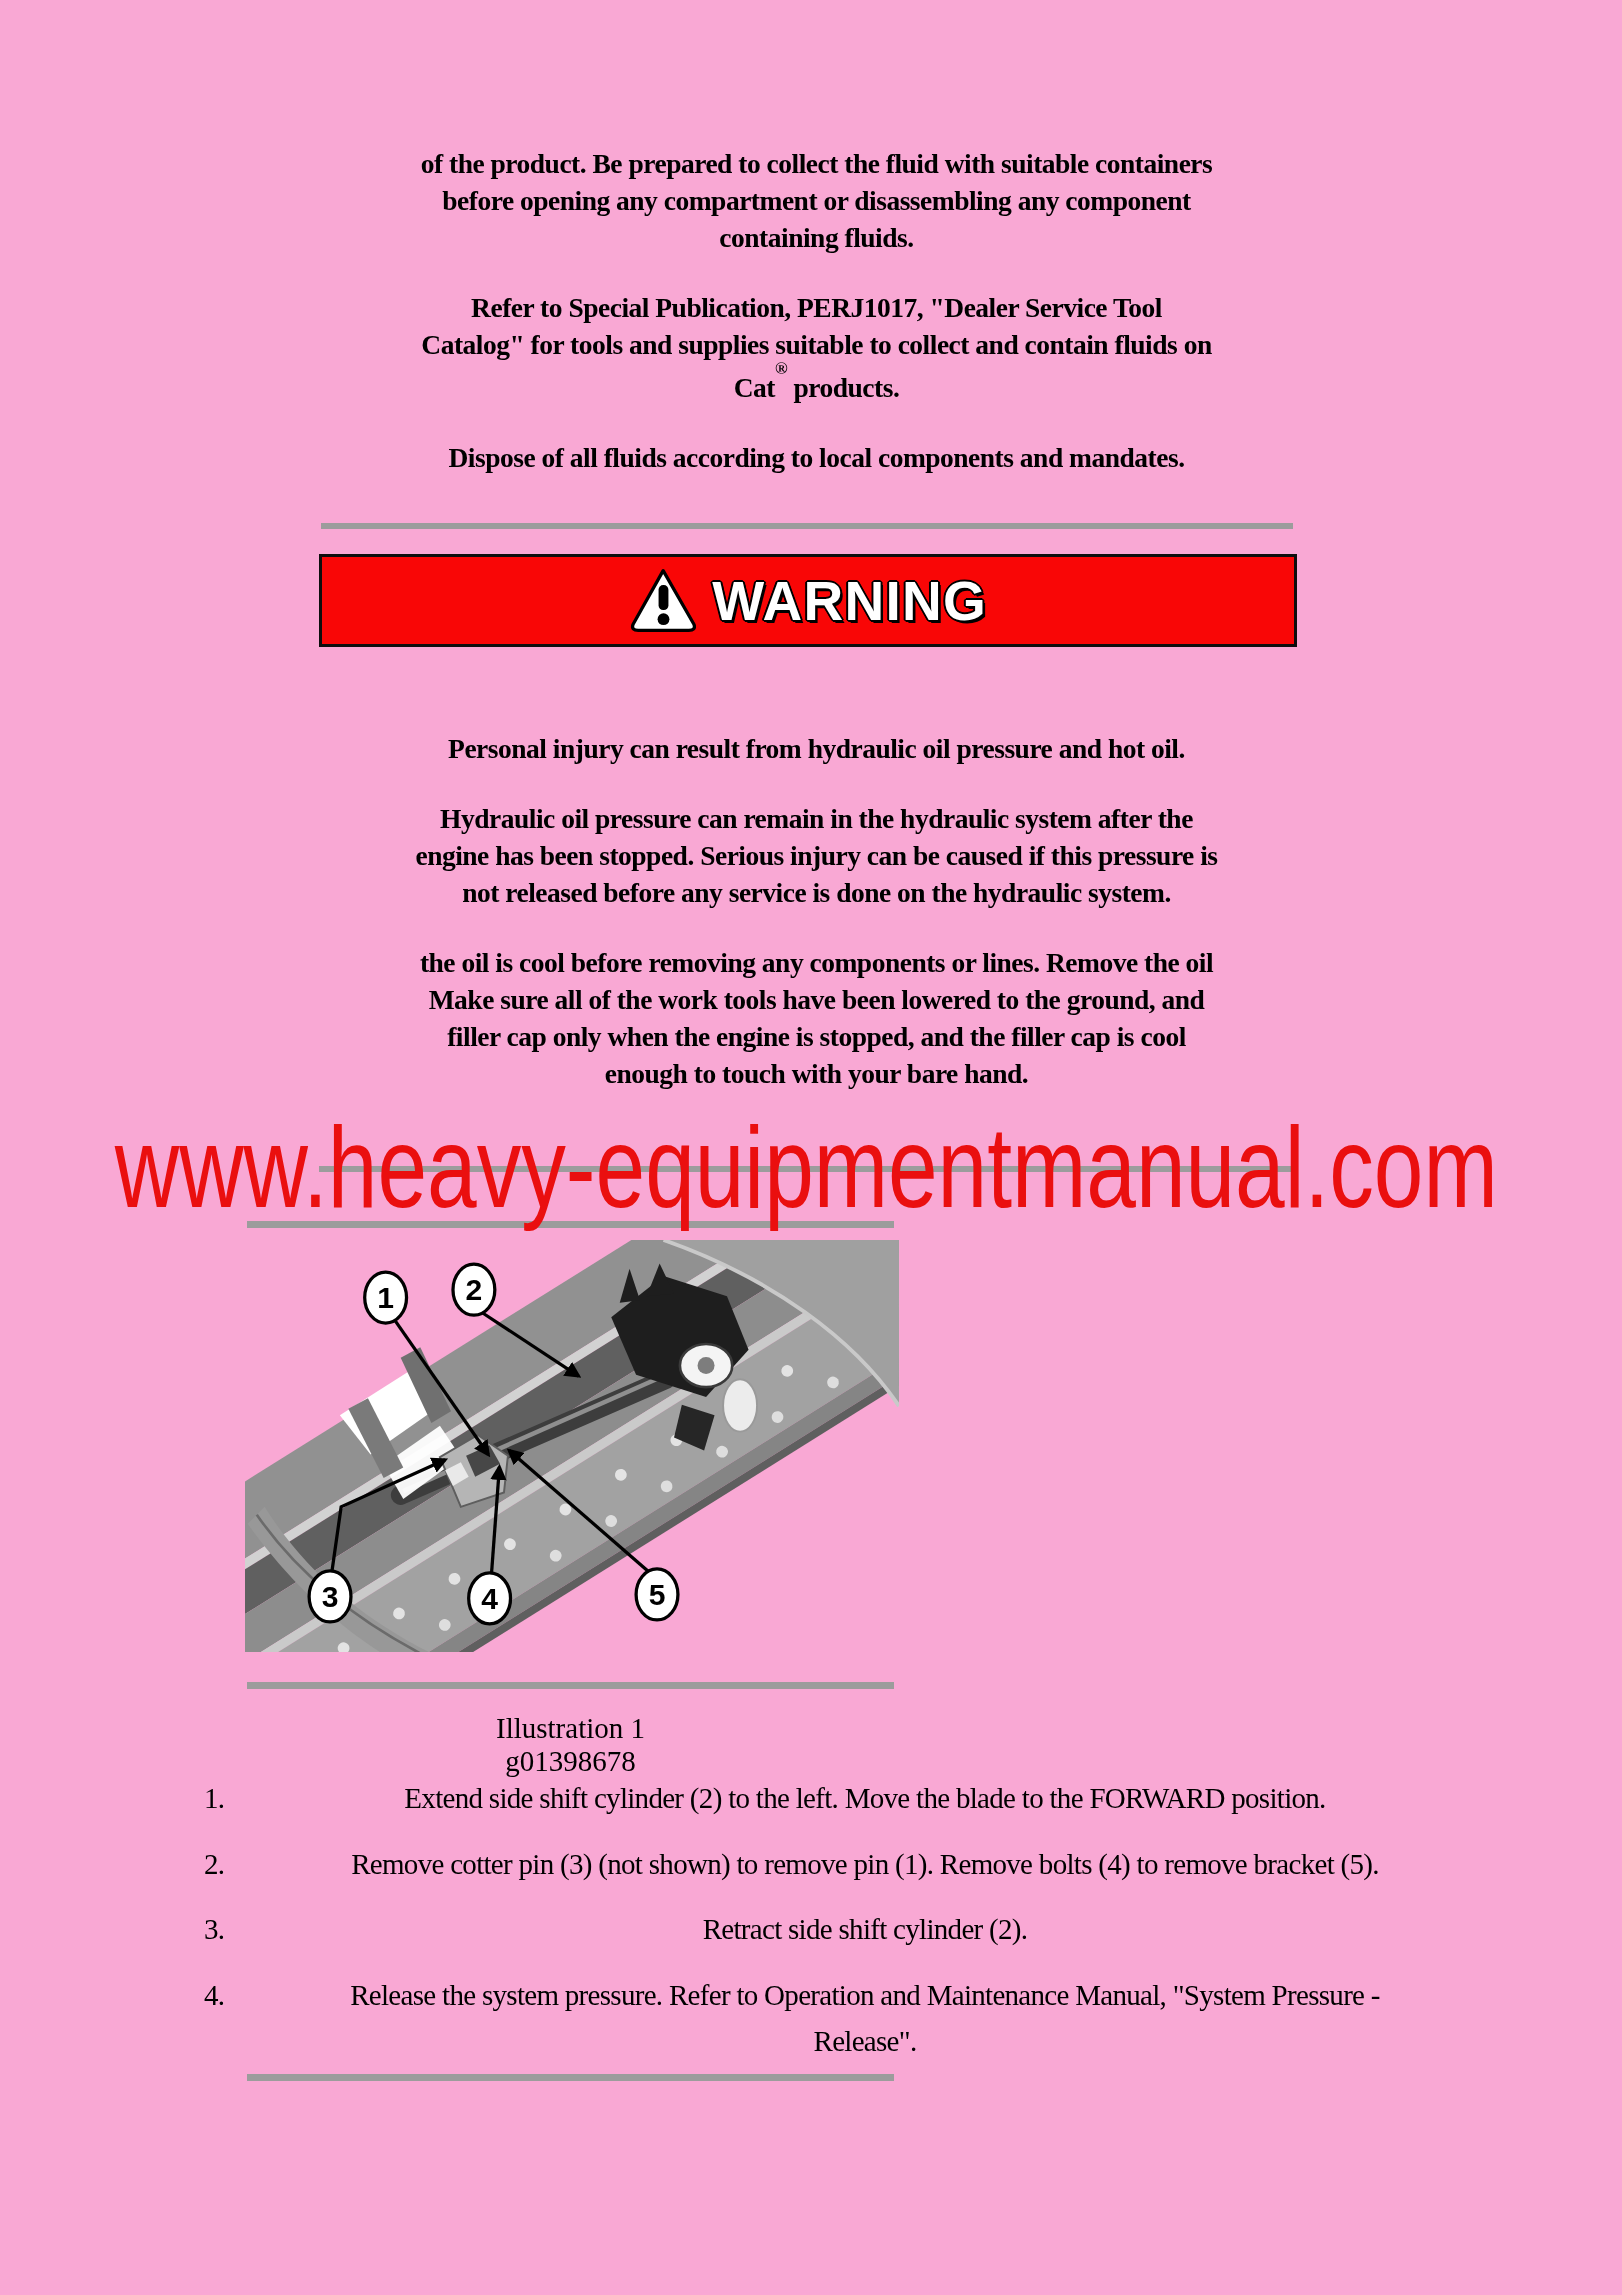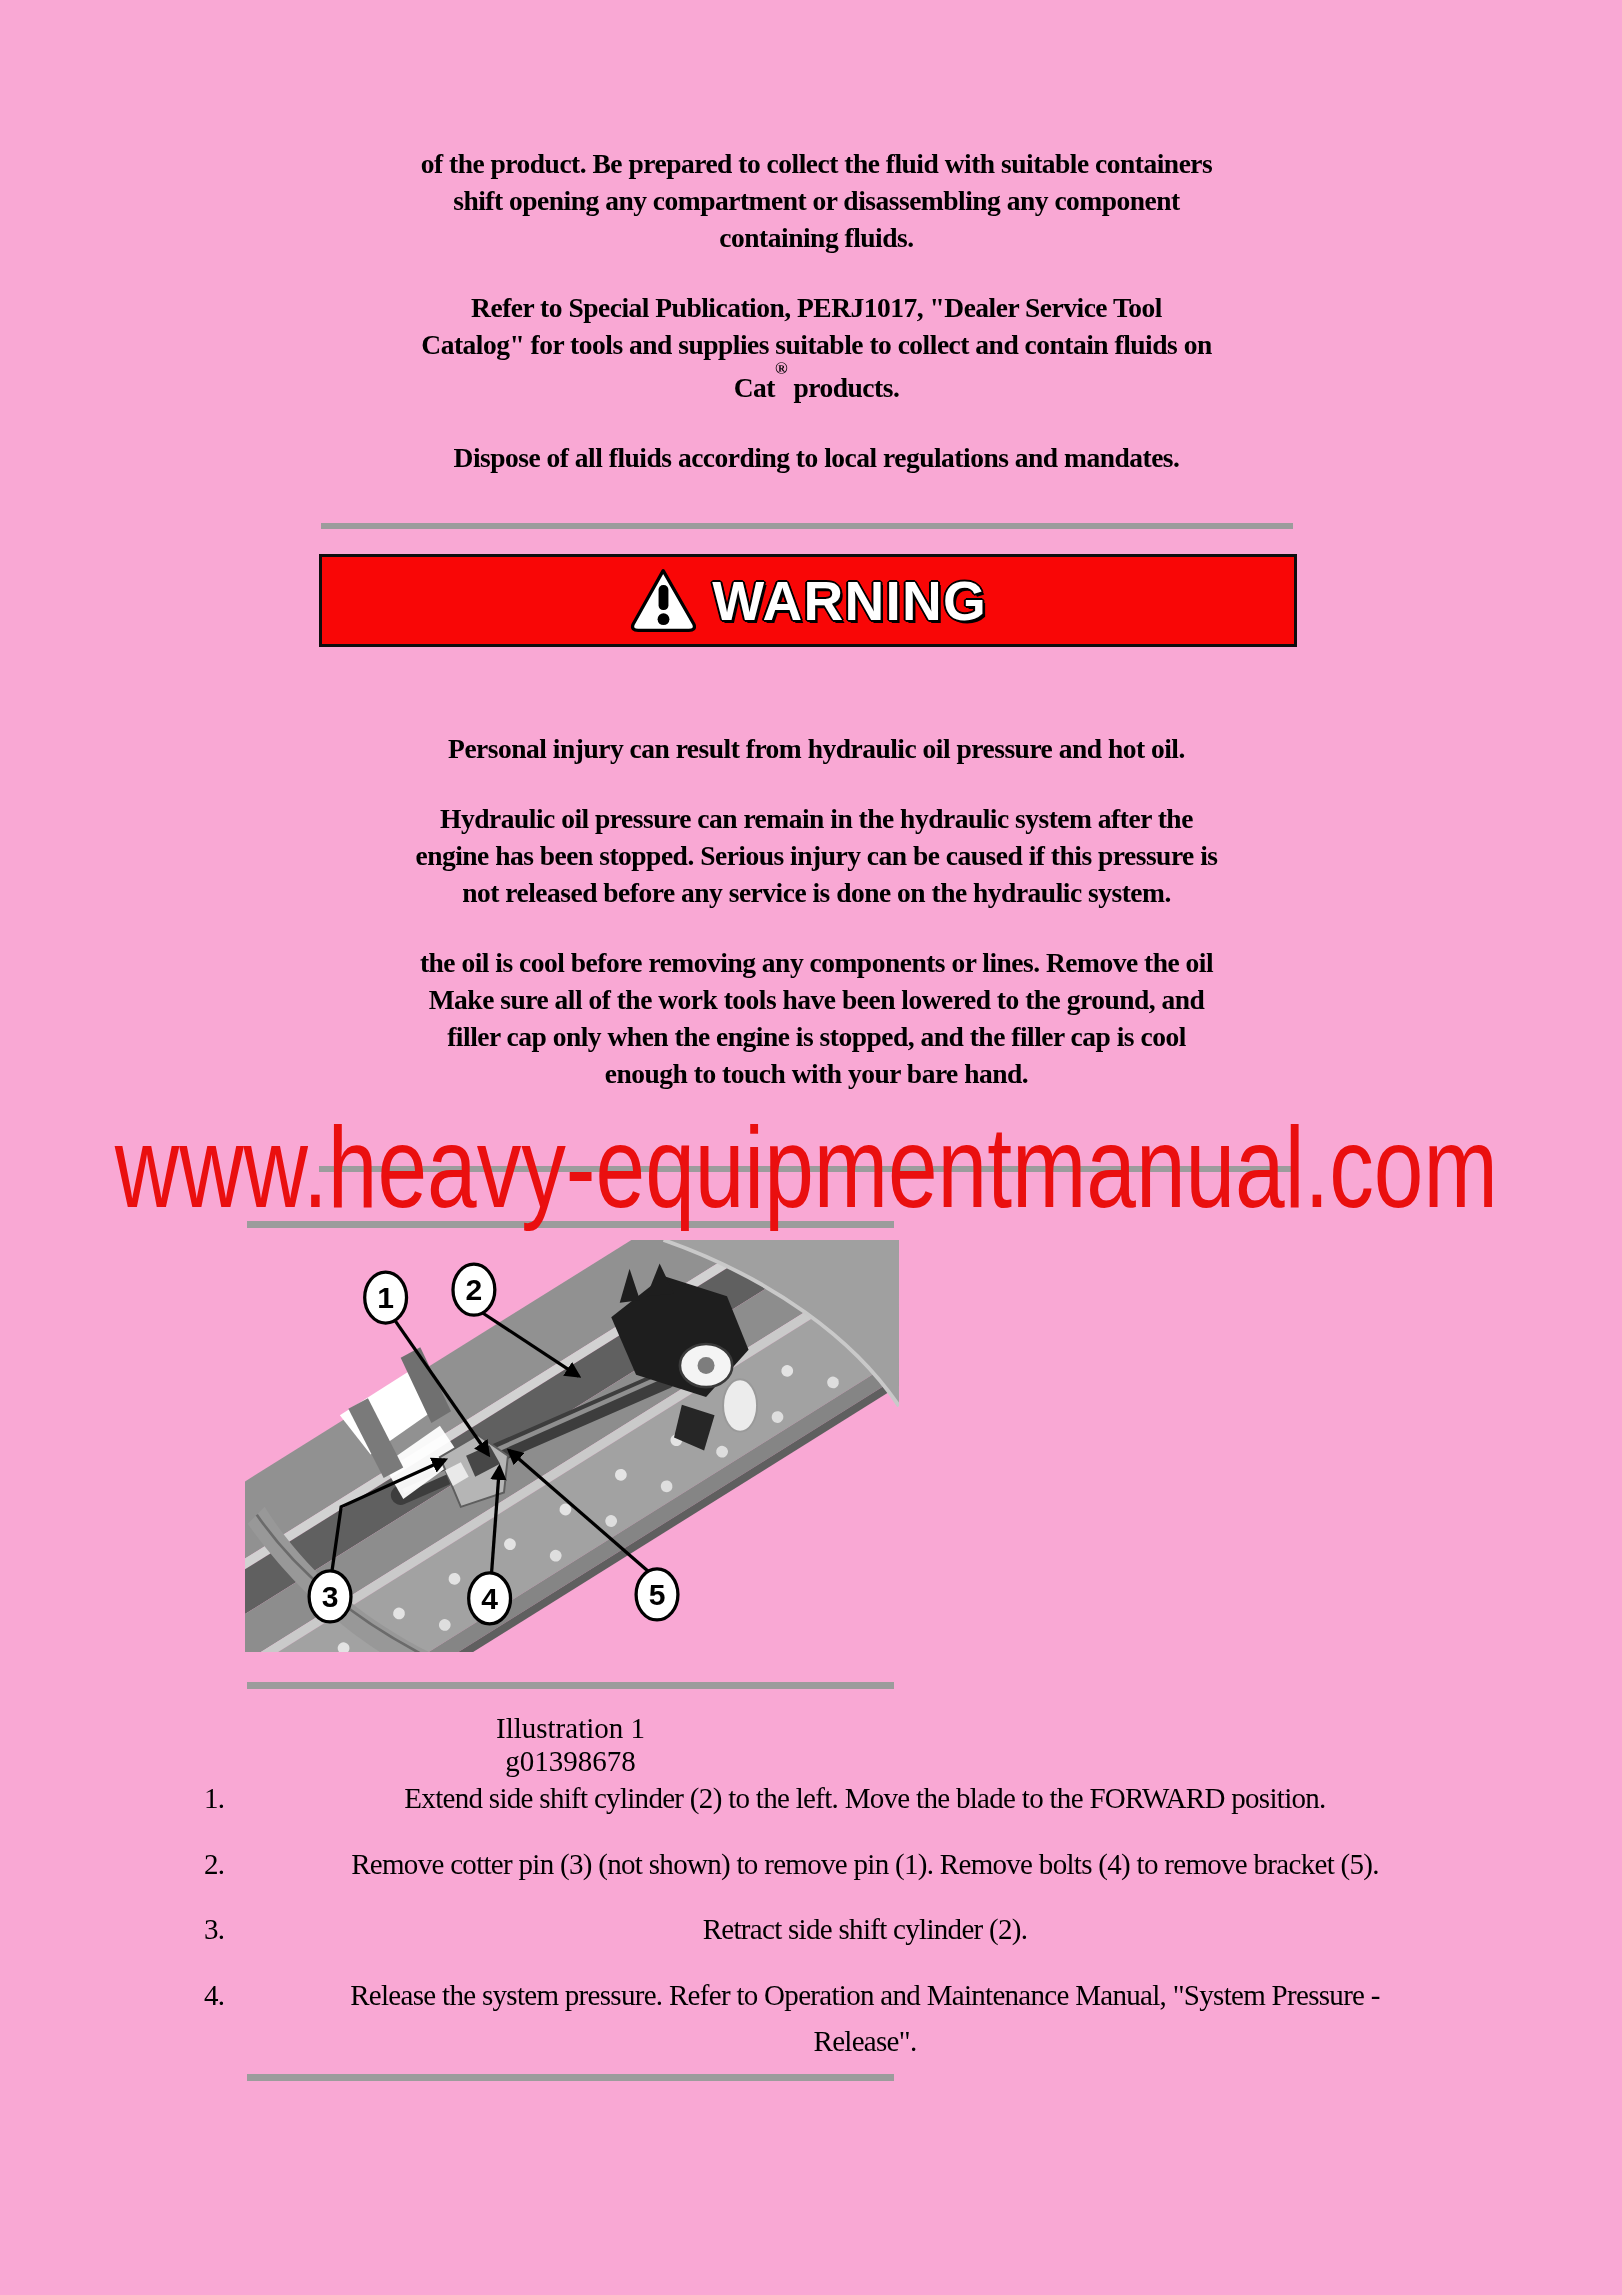--- a/index.html
+++ b/index.html
@@ -42,30 +42,30 @@
   .step .sline{white-space:nowrap;}
 </style>
 </head>
 <body>
 
 <div class="page">
 
   <div class="copy" style="top:145px;">
     <p>
       <span class="bline" style="display:block">of the product. Be prepared to collect the fluid with suitable containers</span>
-      <span class="bline" style="display:block">shift opening any compartment or disassembling any component</span>
+      <span class="bline" style="display:block">before opening any compartment or disassembling any component</span>
       <span class="bline" style="display:block">containing fluids.</span>
     </p>
     <p>
       <span class="bline" style="display:block">Refer to Special Publication, PERJ1017, "Dealer Service Tool</span>
       <span class="bline" style="display:block">Catalog" for tools and supplies suitable to collect and contain fluids on</span>
       <span class="bline" style="display:block"><span>Cat</span><sup class="reg">®</sup><span> products.</span></span>
     </p>
     <p>
-      <span class="bline" style="display:block">Dispose of all fluids according to local regulations and mandates.</span>
+      <span class="bline" style="display:block">Dispose of all fluids according to local components and mandates.</span>
     </p>
   </div>
 
   <div class="rule" style="left:321px;top:523px;width:972px;"></div>
   <div class="rule" style="left:319px;top:1166px;width:978px;"></div>
   <div class="rule" style="left:247px;top:1221px;width:647px;height:6.5px;"></div>
   <div class="rule" style="left:247px;top:1682px;width:647px;height:6.5px;"></div>
   <div class="rule" style="left:247px;top:2074px;width:647px;height:6.5px;"></div>
 
   <div class="banner">

